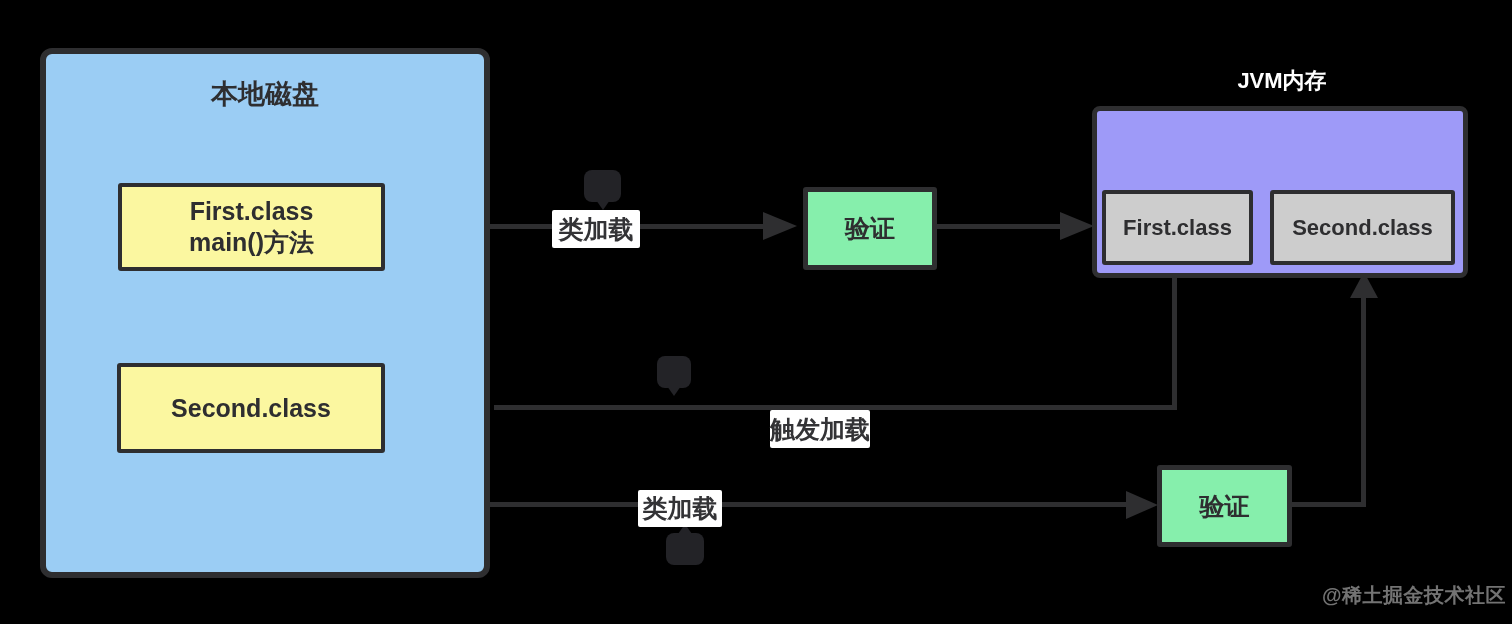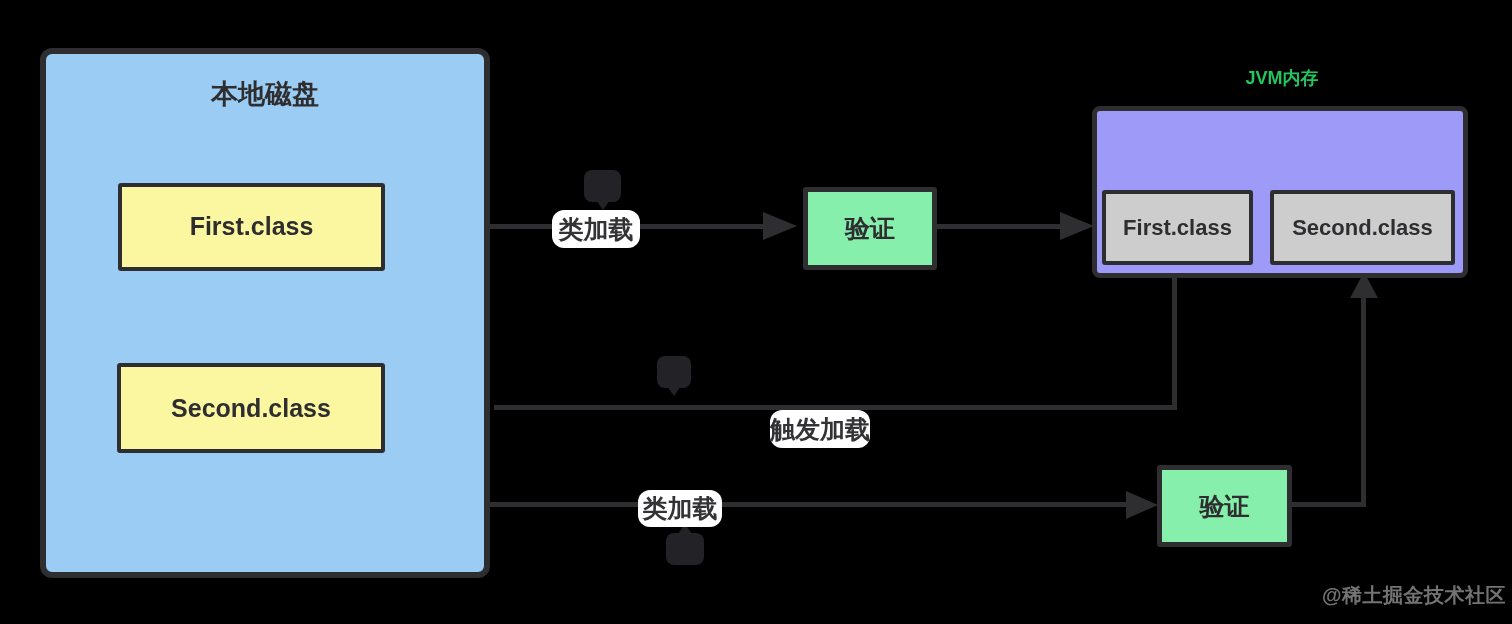--- a/index.html
+++ b/index.html
@@ -8,22 +8,22 @@
     font-family:"Liberation Sans","DejaVu Sans",sans-serif;overflow:hidden;
   }
   .abs{position:absolute;box-sizing:border-box;}
   
   .disk-box{left:40px;top:48px;width:450px;height:530px;background:#9bcdf4;
     border:6px solid #2e2e30;border-radius:12px;z-index:2;}
   .disk-title{left:40px;top:76px;width:450px;text-align:center;font-size:27px;
     font-weight:700;color:#2e2e30;z-index:3;}
   .jvm-box{left:1092px;top:106px;width:376px;height:172px;background:#9e9af8;
     border:5px solid #2e2e30;border-radius:8px;z-index:2;}
-  .jvm-title{left:1182px;top:66px;width:200px;text-align:center;font-size:18px;
-    font-weight:700;color:#22c55e;z-index:1;}
+  .jvm-title{left:1182px;top:66px;width:200px;text-align:center;font-size:22px;
+    font-weight:700;color:#ffffff;z-index:1;}
   
   .node{border:4px solid #2e2e30;border-radius:3px;display:flex;flex-direction:column;
     align-items:center;justify-content:center;font-weight:700;color:#2e2e30;z-index:3;}
   .yellow1{left:118px;top:183px;width:267px;height:88px;background:#fbf7a0;font-size:25px;line-height:1.26;}
   .yellow2{left:117px;top:363px;width:268px;height:90px;background:#fbf7a0;font-size:25px;}
   .gray1{left:1102px;top:190px;width:151px;height:75px;background:#cdcdcd;font-size:22px;}
   .gray2{left:1270px;top:190px;width:185px;height:75px;background:#cdcdcd;font-size:22px;}
   .green{background:#86efac;border:5px solid #2e2e30;font-size:25px;}
   .green1{left:803px;top:187px;width:134px;height:83px;}
   .green2{left:1157px;top:465px;width:135px;height:82px;}
@@ -41,21 +41,21 @@
   .l-v-up{left:1361px;top:295px;width:5px;height:212px;}
   
   .arr{width:0;height:0;z-index:1;}
   .arr-r1{left:763px;top:212px;border-top:14px solid transparent;border-bottom:14px solid transparent;border-left:34px solid #2e2e30;}
   .arr-r2{left:1060px;top:212px;border-top:14px solid transparent;border-bottom:14px solid transparent;border-left:34px solid #2e2e30;}
   .arr-l1{left:387px;top:398px;border-top:13px solid transparent;border-bottom:13px solid transparent;border-right:30px solid #2e2e30;}
   .arr-r3{left:1126px;top:491px;border-top:14px solid transparent;border-bottom:14px solid transparent;border-left:32px solid #2e2e30;}
   .arr-u1{left:1350px;top:272px;border-left:14px solid transparent;border-right:14px solid transparent;border-bottom:26px solid #2e2e30;}
   
   .edge-label{background:#ffffff;color:#333336;font-weight:700;font-size:25px;
-    display:flex;align-items:center;justify-content:center;z-index:4;border-radius:12px;}
+    display:flex;align-items:center;justify-content:center;z-index:4;border-radius:2px;}
   .lbl-top{left:552px;top:210px;width:88px;height:38px;}
   .lbl-trigger{left:770px;top:410px;width:100px;height:38px;}
   .lbl-bot{left:638px;top:490px;width:84px;height:37px;}
   
   .badge{background:#232327;border-radius:8px;z-index:1;}
   .b1{left:584px;top:170px;width:37px;height:32px;}
   .b2{left:657px;top:356px;width:34px;height:32px;}
   .b3{left:666px;top:533px;width:38px;height:32px;}
   .tail{width:0;height:0;z-index:1;}
   .t1{left:596px;top:200px;border-left:7px solid transparent;border-right:7px solid transparent;border-top:10px solid #232327;}
@@ -95,20 +95,21 @@
 
   <div class="abs badge b1"></div>
   <div class="abs tail t1"></div>
   <div class="abs badge b2"></div>
   <div class="abs tail t2"></div>
   <div class="abs badge b3"></div>
   <div class="abs tail t3"></div>
 
   <div class="abs node yellow1">
     <span>First.class</span>
+    <span>main()方法</span>
   </div>
   <div class="abs node yellow2">
     <span>Second.class</span>
   </div>
 
   <div class="abs node gray1">
     <span>First.class</span>
   </div>
   <div class="abs node gray2">
     <span>Second.class</span>

